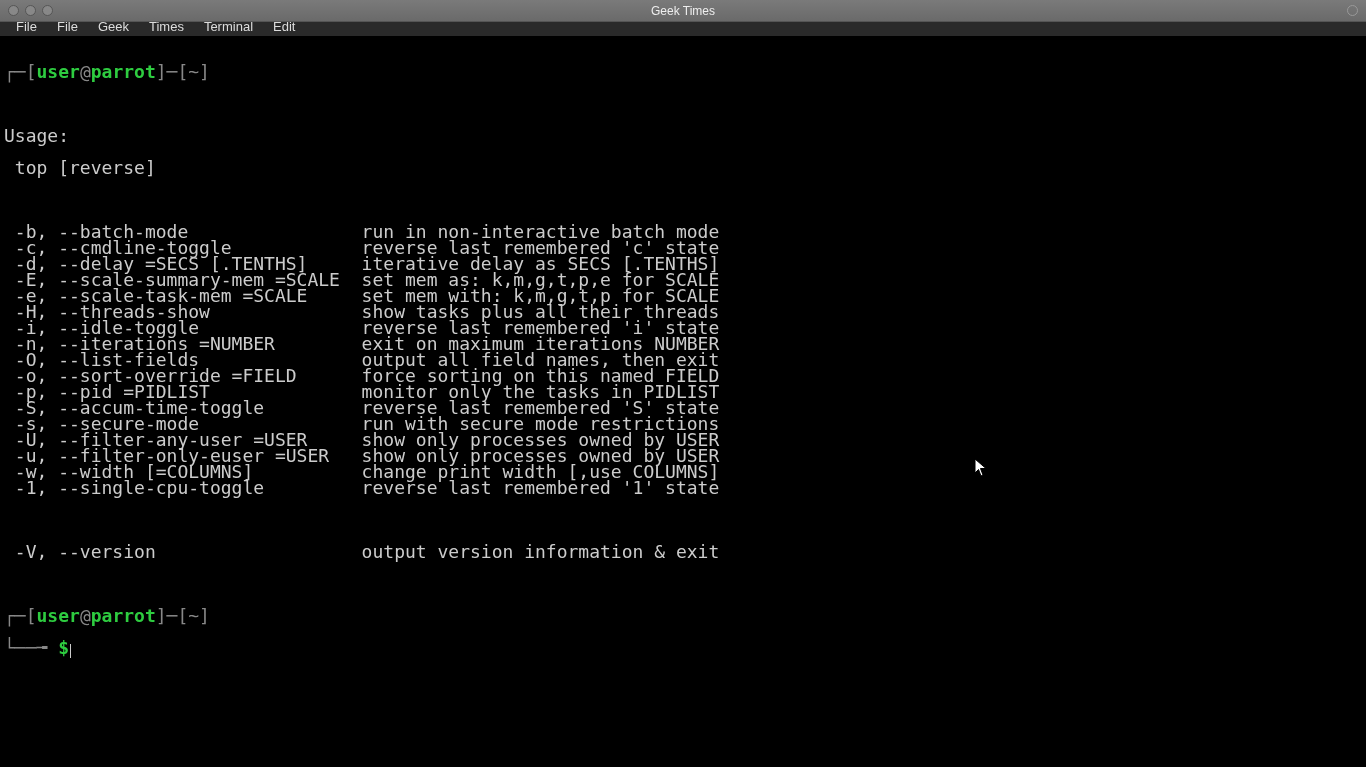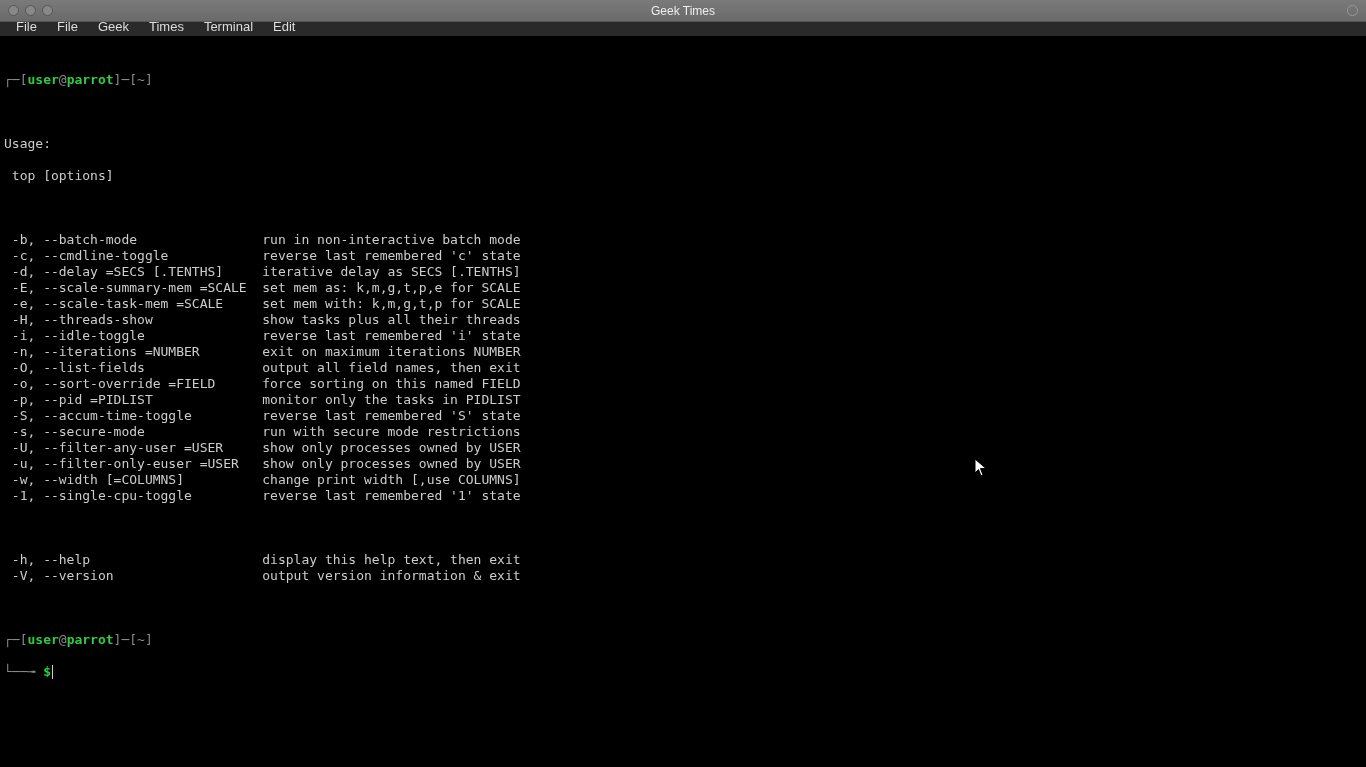--- a/index.html
+++ b/index.html
@@ -51,23 +51,23 @@
     color: #ddd;
   }
   .menu-item {
     padding: 2px 10px;
     cursor: pointer;
   }
   .terminal-area {
     background: #000;
     color: #ccc;
     font-family: "DejaVu Sans Mono", "Liberation Mono", monospace;
-    font-size: 13px;
+    font-size: 18px;
     line-height: 16px;
-    padding: 20px 4px;
+    padding: 12px 4px;
     white-space: pre;
     position: relative;
     height: calc(767px - 44px);
   }
   .prompt-line { white-space: pre; }
   .pr-dim { color: #888; }
   .pr-user { color: #2ecc40; font-weight: bold; }
   .pr-at { color: #888; }
   .pr-host { color: #2ecc40; font-weight: bold; }
   .pr-path { color: #888; }
@@ -110,25 +110,25 @@
   <div class="menu-item">Geek</div>
   <div class="menu-item">Times</div>
   <div class="menu-item">Terminal</div>
   <div class="menu-item">Edit</div>
 </div>
 
 <div class="terminal-area">
 <div class="prompt-line"><span class="pr-dim">┌─[</span><span class="pr-user">user</span><span class="pr-at">@</span><span class="pr-host">parrot</span><span class="pr-dim">]─[</span><span class="pr-path">~</span><span class="pr-dim">]</span></div>
 <div class="out"> </div>
 <div class="out">Usage:</div>
-<div class="out"> top [options]</div>
+<div class="out"> top [reverse]</div>
 <div class="out"> </div>
 <div id="opts-block"><div class="out"> -b, --batch-mode                run in non-interactive batch mode</div><div class="out"> -c, --cmdline-toggle            reverse last remembered 'c' state</div><div class="out"> -d, --delay =SECS [.TENTHS]     iterative delay as SECS [.TENTHS]</div><div class="out"> -E, --scale-summary-mem =SCALE  set mem as: k,m,g,t,p,e for SCALE</div><div class="out"> -e, --scale-task-mem =SCALE     set mem with: k,m,g,t,p for SCALE</div><div class="out"> -H, --threads-show              show tasks plus all their threads</div><div class="out"> -i, --idle-toggle               reverse last remembered 'i' state</div><div class="out"> -n, --iterations =NUMBER        exit on maximum iterations NUMBER</div><div class="out"> -O, --list-fields               output all field names, then exit</div><div class="out"> -o, --sort-override =FIELD      force sorting on this named FIELD</div><div class="out"> -p, --pid =PIDLIST              monitor only the tasks in PIDLIST</div><div class="out"> -S, --accum-time-toggle         reverse last remembered 'S' state</div><div class="out"> -s, --secure-mode               run with secure mode restrictions</div><div class="out"> -U, --filter-any-user =USER     show only processes owned by USER</div><div class="out"> -u, --filter-only-euser =USER   show only processes owned by USER</div><div class="out"> -w, --width [=COLUMNS]          change print width [,use COLUMNS]</div><div class="out"> -1, --single-cpu-toggle         reverse last remembered '1' state</div></div>
 <div class="out"> </div>
-<div id="opts2-block"><div class="out"> -h, --help                      display this help text, then exit</div><div class="out"> -V, --version                   output version information &amp; exit</div></div>
+<div id="opts2-block"><div class="out"> -V, --version                   output version information &amp; exit</div></div>
 <div class="out"> </div>
 <div class="prompt-line"><span class="pr-dim">┌─[</span><span class="pr-user">user</span><span class="pr-at">@</span><span class="pr-host">parrot</span><span class="pr-dim">]─[</span><span class="pr-path">~</span><span class="pr-dim">]</span></div>
 <div class="prompt-line"><span class="pr-dim">└──╼ </span><span class="pr-dollar">$</span><span class="cursor-caret"></span></div>
 
   <svg class="mouse-cursor" viewBox="0 0 14 20">
     <path d="M1 1 L1 15 L4.5 11.5 L7 18 L9 17 L6.5 10.5 L12 10.5 Z" fill="#fff" stroke="#000" stroke-width="1"></path>
   </svg>
 </div>
 
 </body></html>

